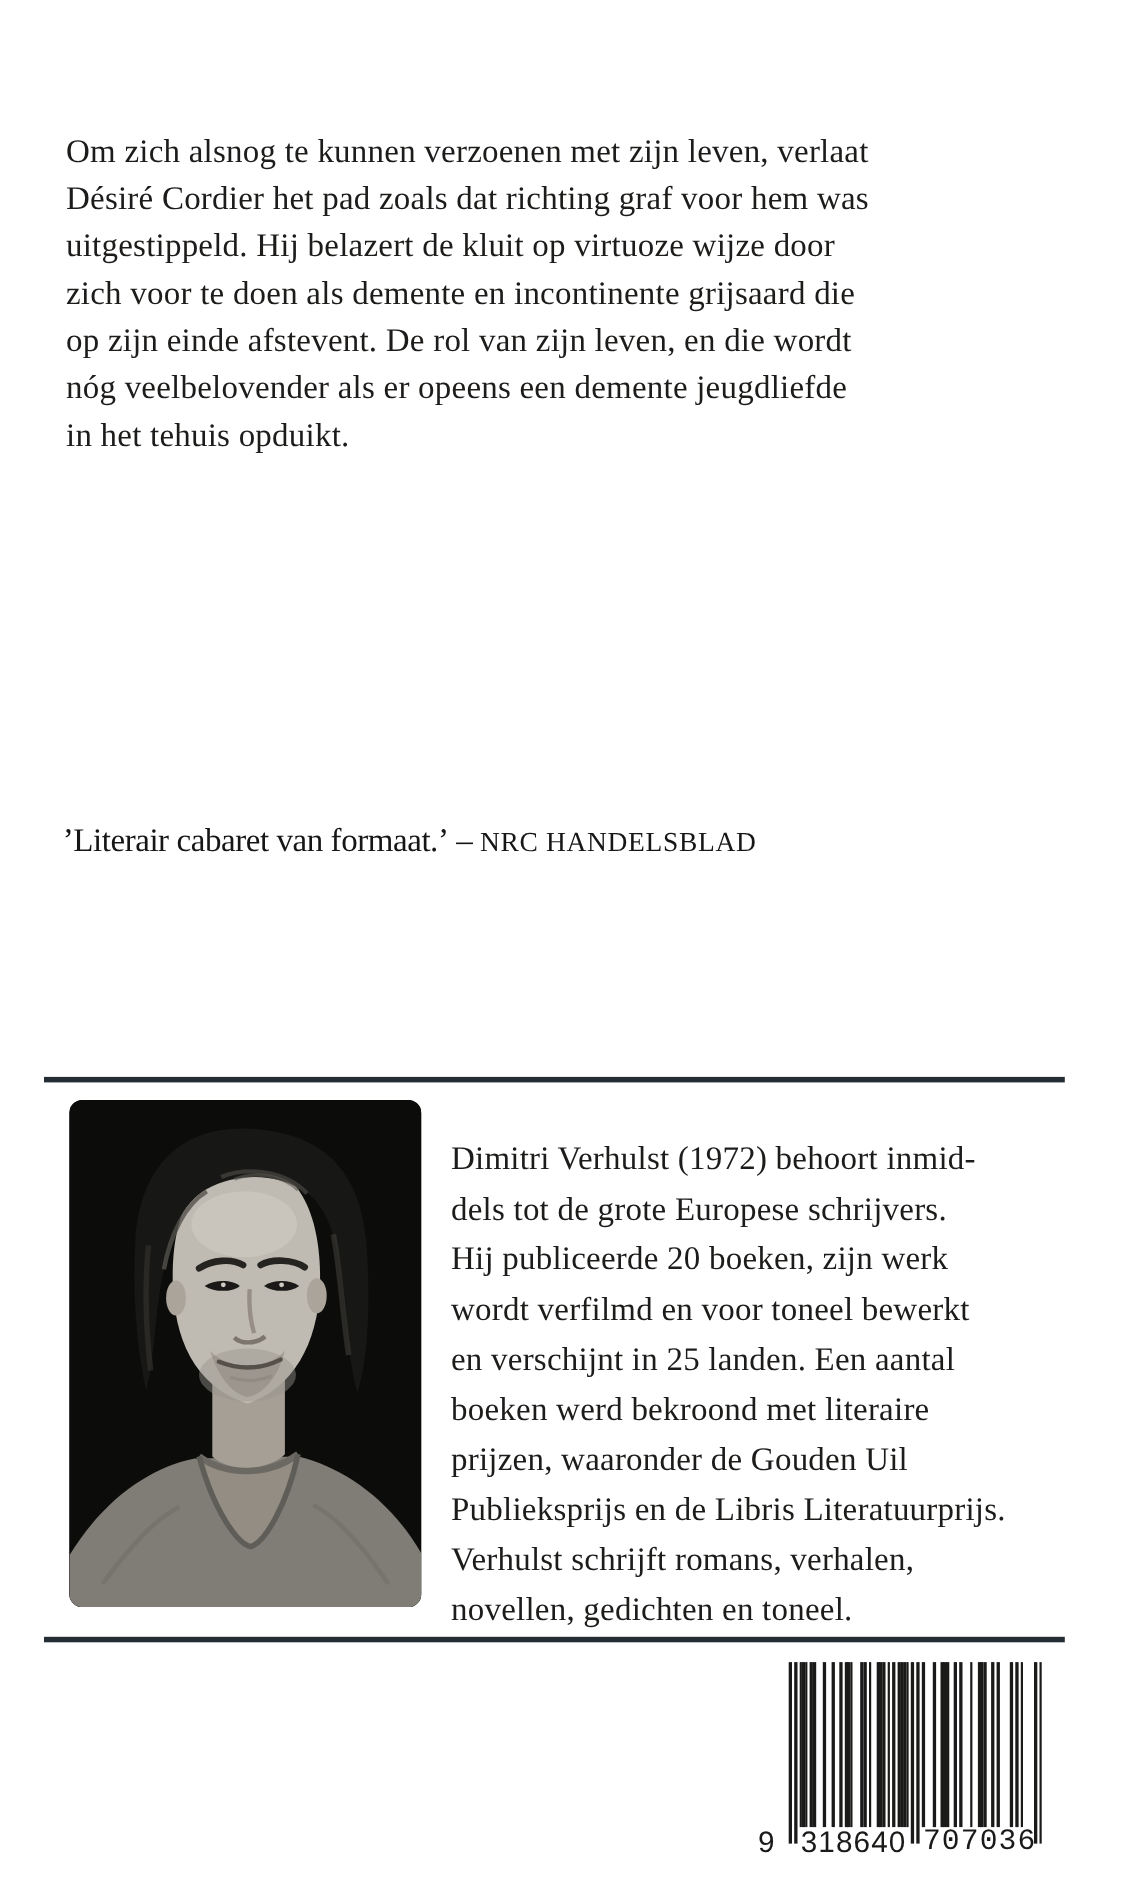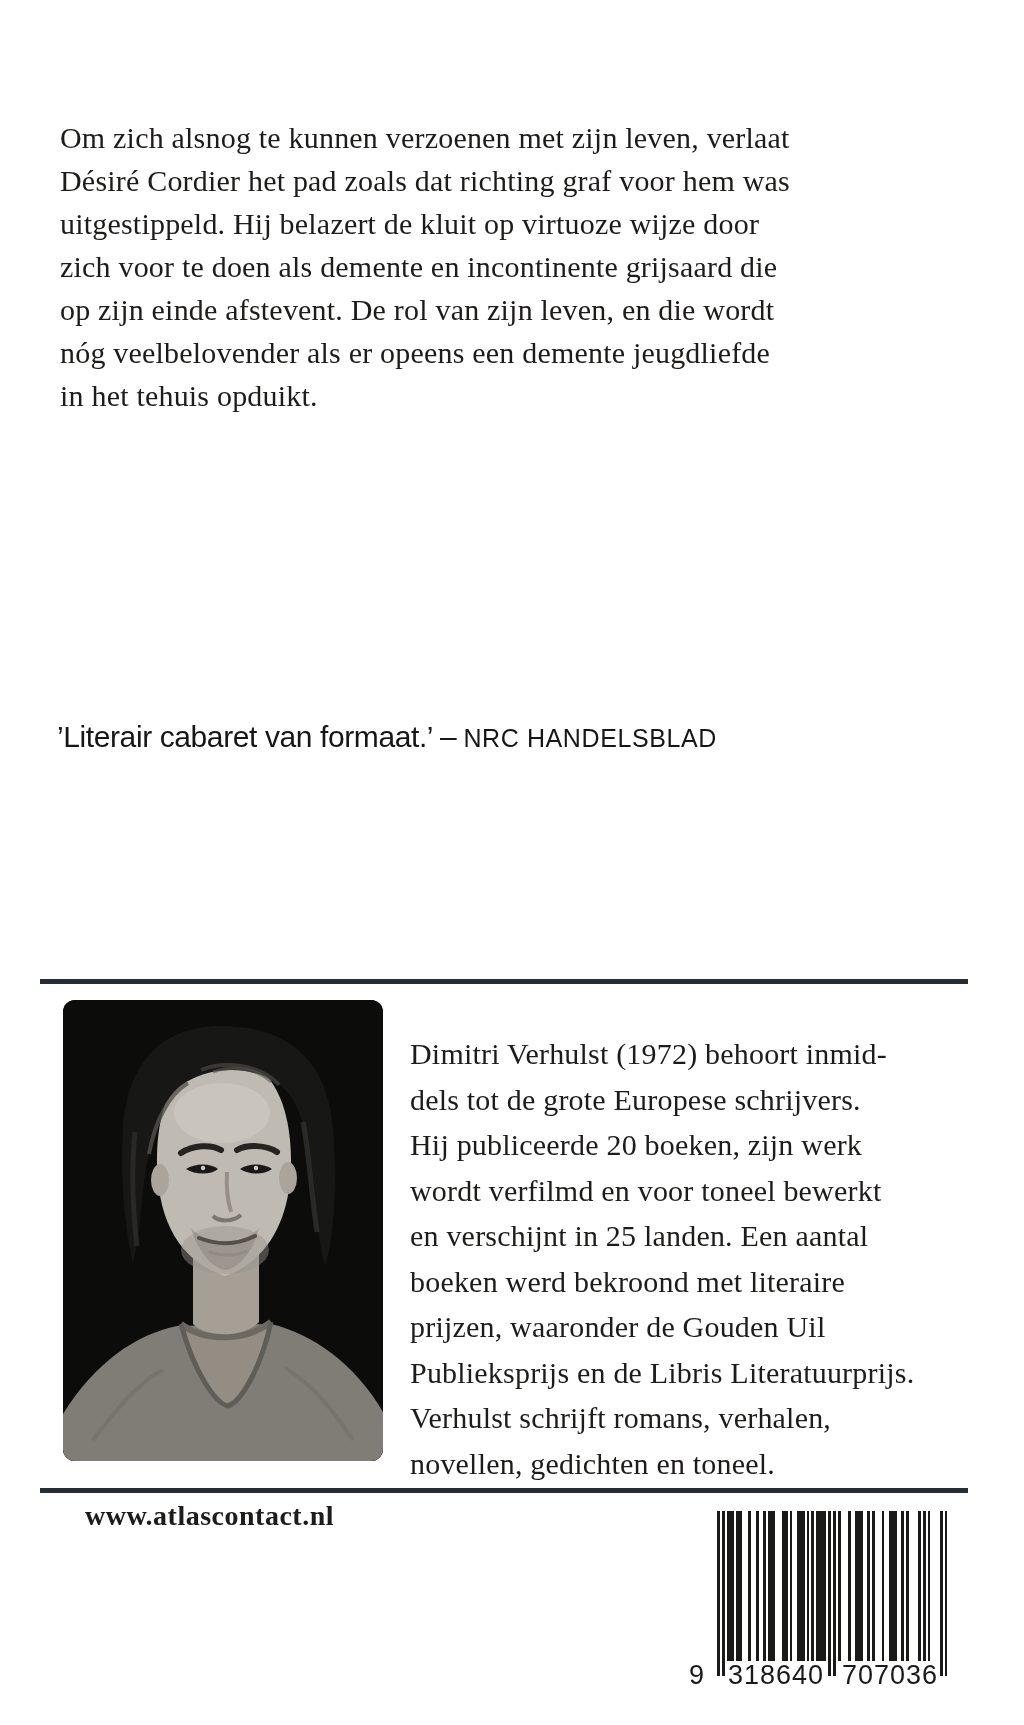--- a/index.html
+++ b/index.html
@@ -17,21 +17,21 @@
     font-size:30px;line-height:43px;letter-spacing:.2px;
   }
   
   .quote{
     position:absolute;left:57px;width:740px;
     font-family:"Liberation Sans",sans-serif;
     font-size:30px;line-height:42px;letter-spacing:-.4px;
     color:var(--quote,#161616);
   }
   .q1{top:468px;}
-  .q2{top:658px;}
+  .q2{top:686px;font-family:Liberation Serif, serif;}
   .q-sep{margin:0 7px;}
   .q-source{font-size:25px;letter-spacing:.6px;}
   
   .divider{position:absolute;left:40px;width:928px;height:5px;background:var(--divider,#242d33);}
   .d1{top:951px;}
   .d2{top:1460px;}
   
   .photo{
     position:absolute;left:63px;top:972px;width:320px;height:461px;
     border-radius:12px;overflow:hidden;background:#0c0c0b;
@@ -52,21 +52,21 @@
   .bar{position:absolute;top:0;height:150px;background:var(--bars,#1a1a19);}
   .bar.tall{height:165px;}
   .nums{
     position:absolute;top:149px;left:0;width:100%;height:28px;
     font-family:"Liberation Sans",sans-serif;font-size:27px;
     color:var(--bars,#1a1a19);letter-spacing:0;
   }
   .nums span{position:absolute;top:0;}
   .num-9{left:-28px;}
   .num-g1{left:8px;width:102px;text-align:center;letter-spacing:1px;}
-  .num-g2{left:122px;width:102px;text-align:center;letter-spacing:1px;}
+  .num-g2{left:122px;width:102px;text-align:center;letter-spacing:1px;font-family:Liberation Mono, monospace;}
 </style>
 </head>
 <body>
 
 <main class="cover">
 
   <p class="synopsis prelines">Om zich alsnog te kunnen verzoenen met zijn leven, verlaat
 Désiré Cordier het pad zoals dat richting graf voor hem was
 uitgestippeld. Hij belazert de kluit op virtuoze wijze door
 zich voor te doen als demente en incontinente grijsaard die
@@ -133,21 +133,20 @@
 wordt verfilmd en voor toneel bewerkt
 en verschijnt in 25 landen. Een aantal
 boeken werd bekroond met literaire
 prijzen, waaronder de Gouden Uil
 Publieksprijs en de Libris Literatuurprijs.
 Verhulst schrijft romans, verhalen,
 novellen, gedichten en toneel.</p>
 
   <div class="divider d2"></div>
 
-  <div class="site">www.atlascontact.nl</div>
 
   <div class="barcode">
     <div class="bars">
         <div class="bar tall" style="left: 0px; width: 2.77105px;"></div>
         <div class="bar tall" style="left: 4.84211px; width: 2.77105px;"></div>
         <div class="bar" style="left: 9.68421px; width: 2.77105px;"></div>
         <div class="bar" style="left: 12.1053px; width: 2.77105px;"></div>
         <div class="bar" style="left: 14.5263px; width: 2.77105px;"></div>
         <div class="bar" style="left: 19.3684px; width: 2.77105px;"></div>
         <div class="bar" style="left: 21.7895px; width: 2.77105px;"></div>

